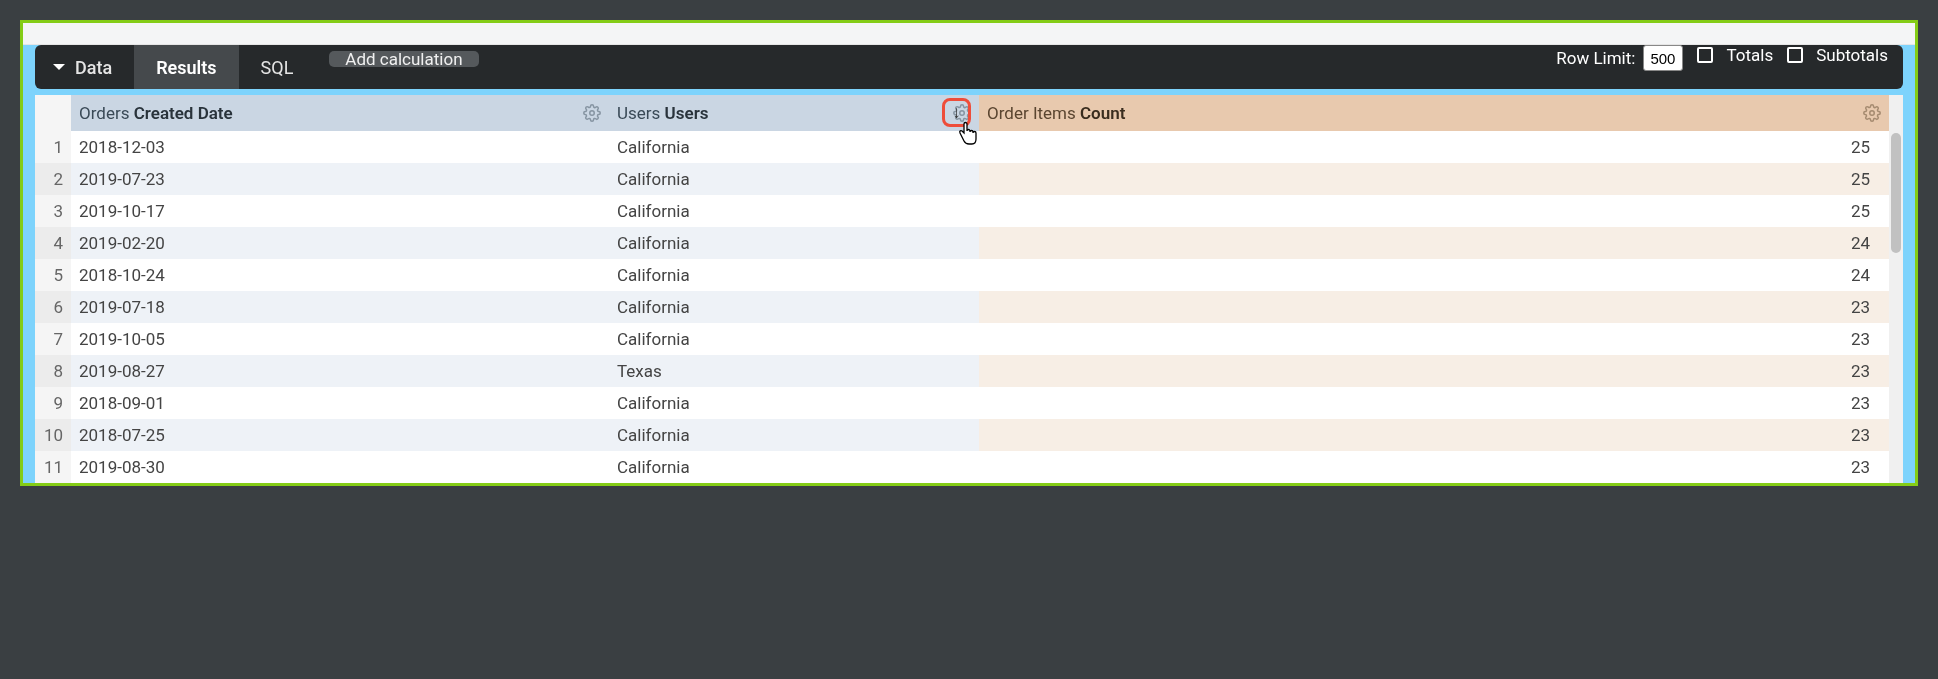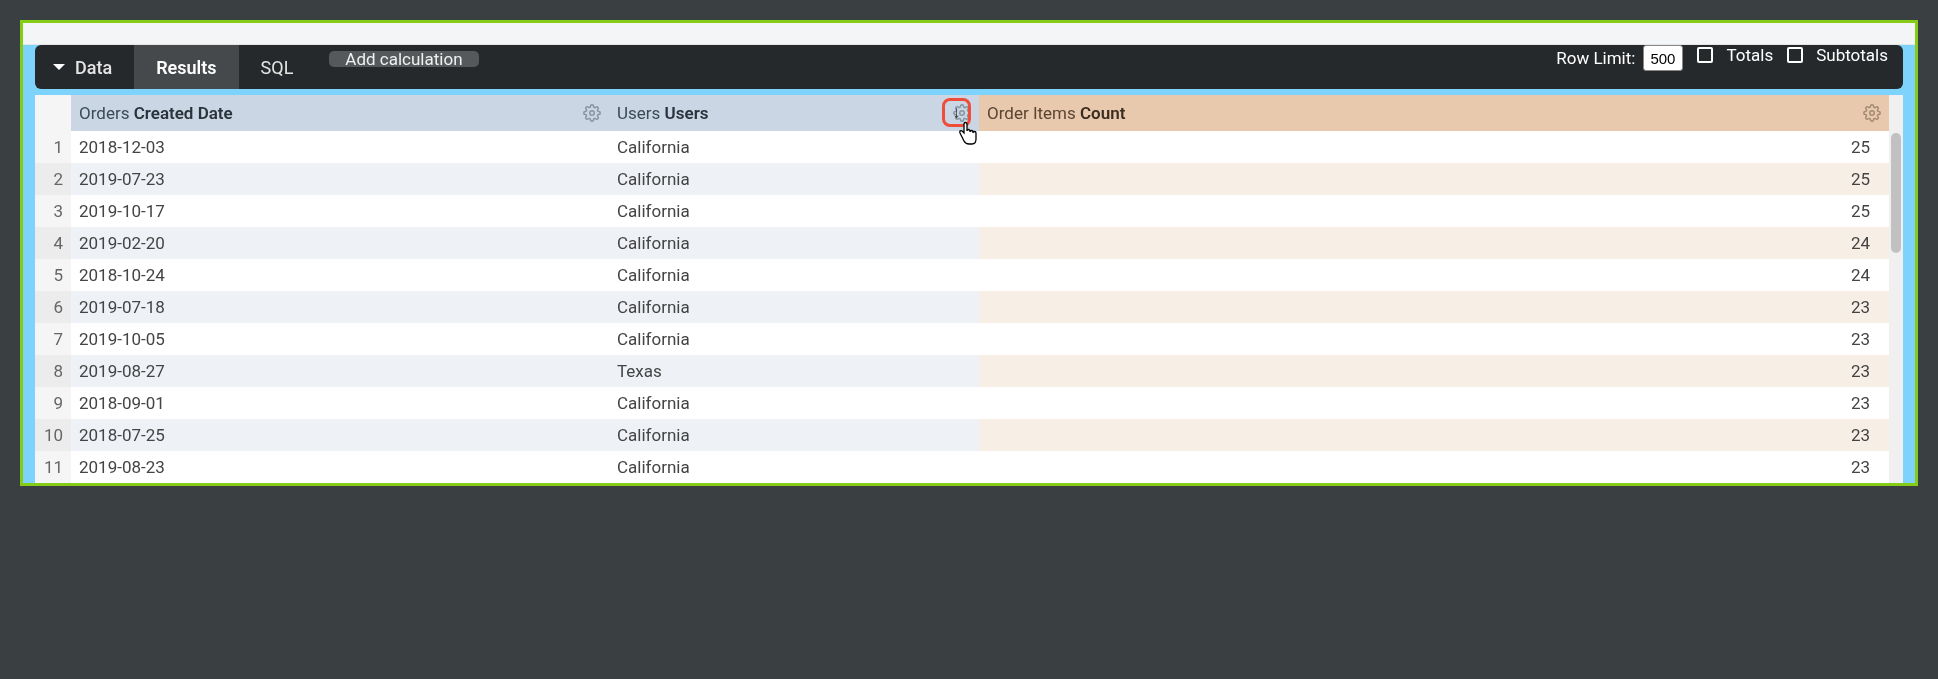--- a/index.html
+++ b/index.html
@@ -362,20 +362,20 @@
             <td class="meas num">23</td>
           </tr>
           <tr>
             <td class="rownum">10</td>
             <td class="dim">2018-07-25</td>
             <td class="dim">California</td>
             <td class="meas num">23</td>
           </tr>
           <tr>
             <td class="rownum">11</td>
-            <td class="dim">2019-08-23</td>
+            <td class="dim">2019-08-30</td>
             <td class="dim">California</td>
             <td class="meas num">23</td>
           </tr>
         </tbody>
     </table>
   </div>
 </div>
 
 </body></html>

